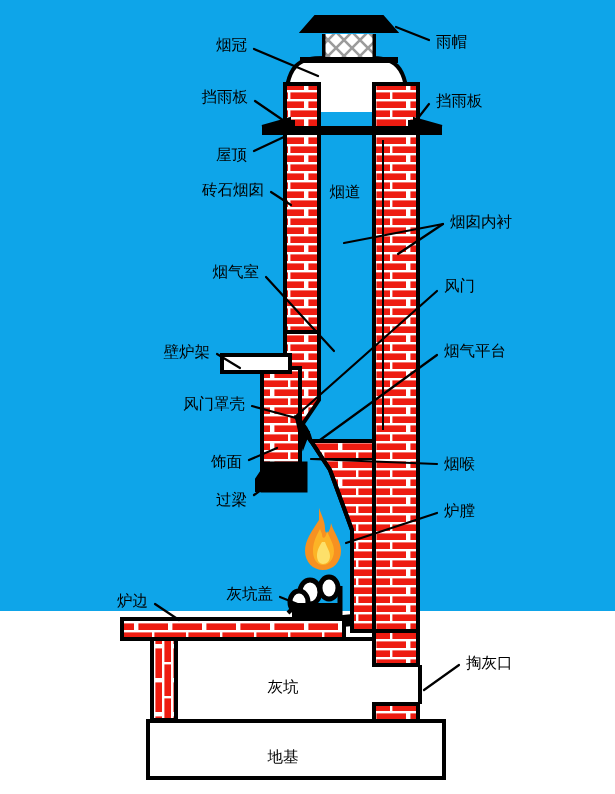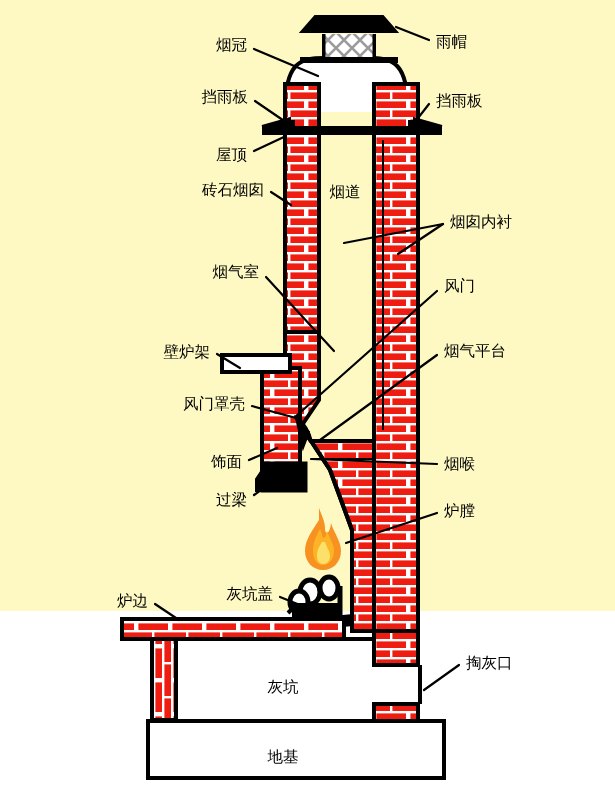--- a/index.html
+++ b/index.html
@@ -1,18 +1,18 @@
 <!DOCTYPE html>
 <html><head>
 <meta charset="utf-8">
 <style>
   html,body{margin:0;padding:0;background:#ffffff;}
   body{width:615px;height:794px;overflow:hidden;
        font-family:"DejaVu Sans","Liberation Sans",sans-serif;}
-  #stage{position:relative;width:615px;height:611px;background:#fef9c3;}
+  #stage{position:relative;width:615px;height:611px;background:#0ea5e9;}
   svg#fig{position:absolute;left:0;top:0;width:615px;height:794px;display:block;}
   .lbl{font-family:"DejaVu Sans","Liberation Sans",sans-serif;
        font-size:15.5px;fill:#000;dominant-baseline:middle;}
   .leader{stroke:#000;stroke-width:2.2;fill:none;stroke-linecap:round;}
   .outline{stroke:#000;stroke-width:4;fill:none;stroke-linejoin:miter;}
   .blackfill{fill:#000;stroke:#000;stroke-width:2;}
   .whitefill{fill:#fff;stroke:#000;stroke-width:4;}
 </style>
 </head>
 <body>

